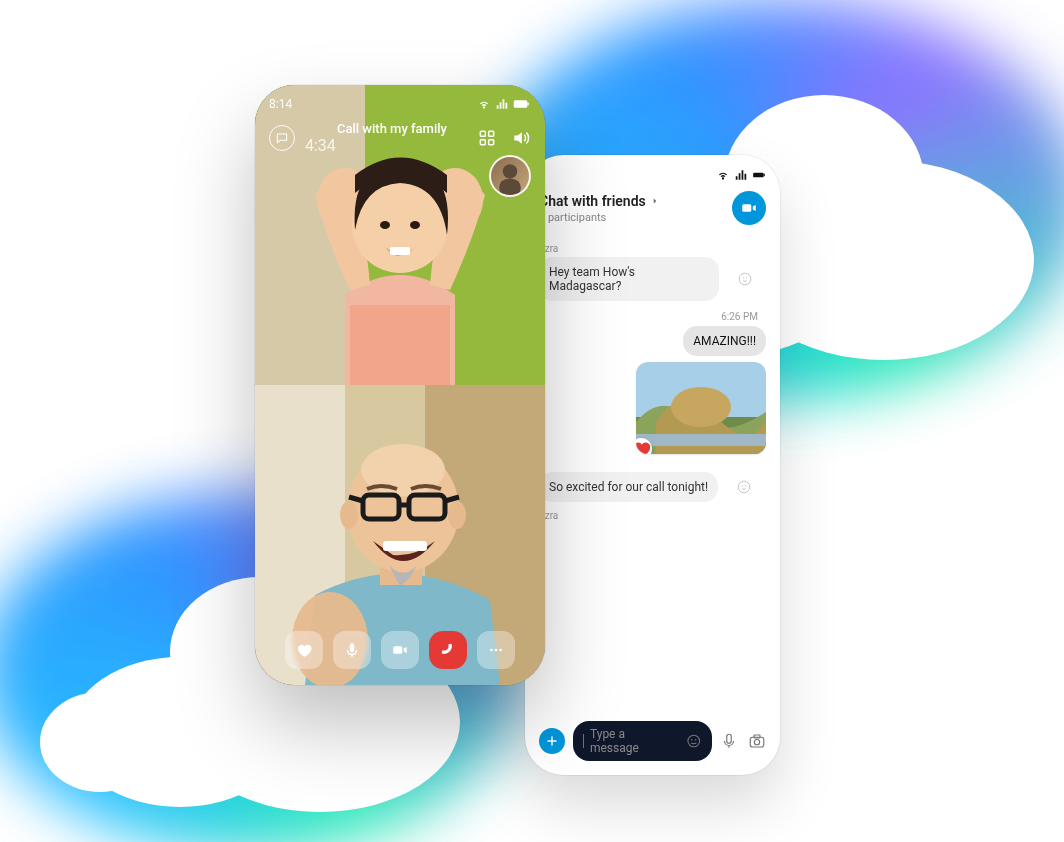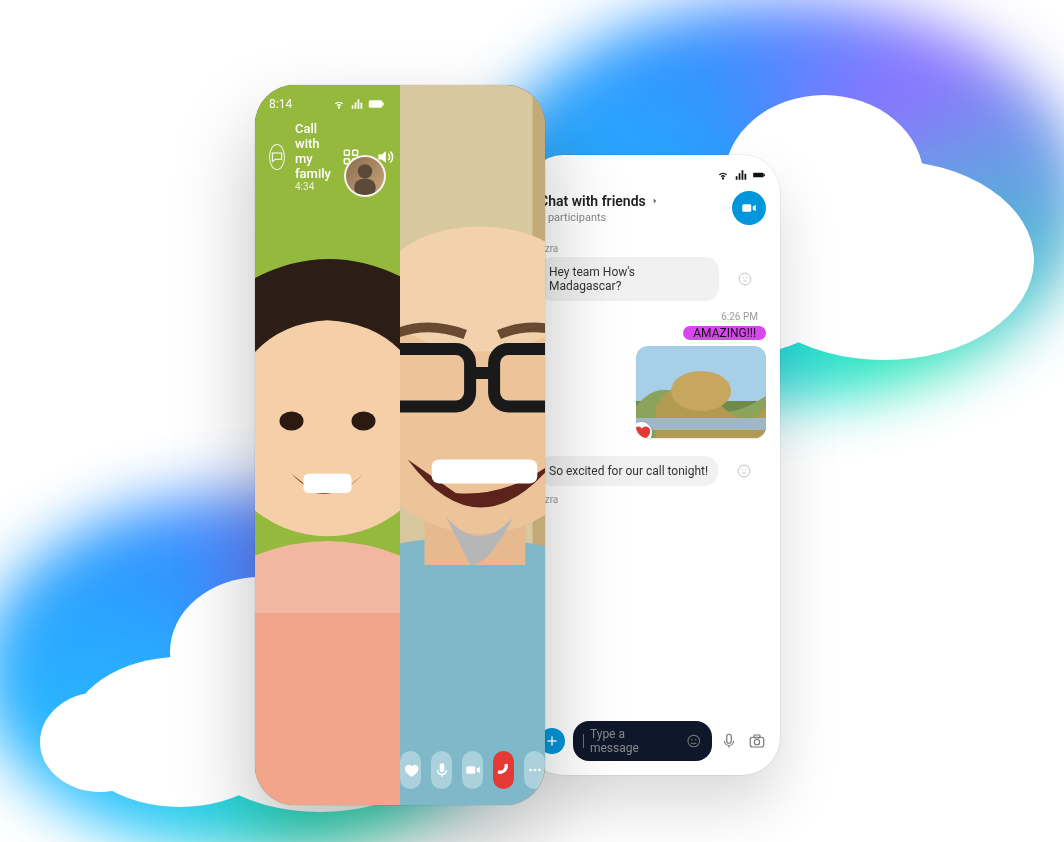--- a/index.html
+++ b/index.html
@@ -62,21 +62,21 @@
     background:#f1f1f1; border-radius:14px; padding:8px 10px;
     font-size:12px; color:#333; display:inline-block; max-width:180px;
     position:relative;
   }
   .bubble-in-wrap { display:flex; align-items:center; gap:19px;}
   .react-dot { width:14px; height:14px; display:flex;}
   .react-dot svg{width:100%;height:100%;}
   .row-right { display:flex; flex-direction:column; align-items:flex-end; }
   .ts { font-size:10px; color:#9a9a9a; margin:10px 8px 4px;}
   .bubble-out {
-    background:#d946ef; border-radius:14px; padding:0 10px; font-size:12px; color:#111;
+    background:#e5e5e5; border-radius:14px; padding:8px 10px; font-size:12px; color:#111;
     display:inline-block;
   }
   .photo-msg {
     width:130px; height:92px; border-radius:12px; overflow:hidden; margin-top:6px;
     position:relative; box-shadow:0 1px 2px rgba(0,0,0,.1);
   }
   .photo-msg svg { width:100%; height:100%; display:block;}
   .heart-badge {
     position:absolute; left:-6px; bottom:-6px; width:22px; height:22px;
     background:#fff; border-radius:50%; display:flex; align-items:center; justify-content:center;
@@ -96,26 +96,26 @@
   }
   .input-field .cursor { width:1px; height:14px; background:#0096db;}
   .input-field .ph { font-size:12px; color:#8a8a8a;}
   .in-icons { display:flex; gap:10px; align-items:center;}
   .in-icons svg { width:18px; height:18px; }
 
   
   .phone-call {
     position: absolute;
     top: 85px; left: 255px;
-    width: 290px; height: 720px;
+    width: 290px; height: 600px;
     border-radius: 40px;
     overflow:hidden;
     box-shadow: 0 40px 80px rgba(0,0,0,.25), 0 0 0 1px rgba(0,0,0,.05);
     background:#000;
-    display:flex; flex-direction:row;
+    display:flex; flex-direction:column;
   }
   .call-top {
     position:relative; flex:1 1 50%;
     background: linear-gradient(135deg,#8bb84a 0%,#b6d46c 40%, #e7d9c6 70%);
     display:flex; align-items:flex-end; justify-content:center;
     overflow:hidden;
   }
   .call-bottom {
     position:relative; flex:1 1 50%;
     background: linear-gradient(180deg,#c7b48a 0%, #e6dcc4 30%, #b29a6f 100%);
@@ -124,22 +124,22 @@
   .overlay-top {
     position:absolute; top:0; left:0; right:0; padding:12px 14px 0; color:#fff;
   }
   .ot-status { display:flex; justify-content:space-between; font-size:12px; align-items:center;}
   .ot-status .right { display:flex; gap:4px; align-items:center;}
   .ot-row2 { display:flex; align-items:center; margin-top:10px; gap:10px;}
   .msg-circ {
     width:26px;height:26px;border:1.5px solid rgba(255,255,255,.9);border-radius:50%;
     display:flex;align-items:center;justify-content:center;
   }
-  .call-title { font-size:13px; font-weight:500; }
-  .call-dur { font-size:10px; opacity:.8;}
+  .call-title { font-size:13px; font-weight:500;margin-left:32px; }
+  .call-dur { font-size:16px; opacity:.8;}
   .top-actions { margin-left:auto; display:flex; gap:14px; align-items:center;}
   .top-actions svg{width:20px;height:20px;}
   .self-pip {
     position:absolute; top:70px; right:14px; width:42px; height:42px; border-radius:50%;
     background:linear-gradient(135deg,#8a6d4e,#c9a67a); border:2px solid rgba(255,255,255,.9);
     overflow:hidden;
   }
   .girl-figure svg, .man-figure svg { width:100%; height:100%; }
   .girl-figure { width:100%; height:100%; }
   .man-figure { width:100%; height:100%; }

